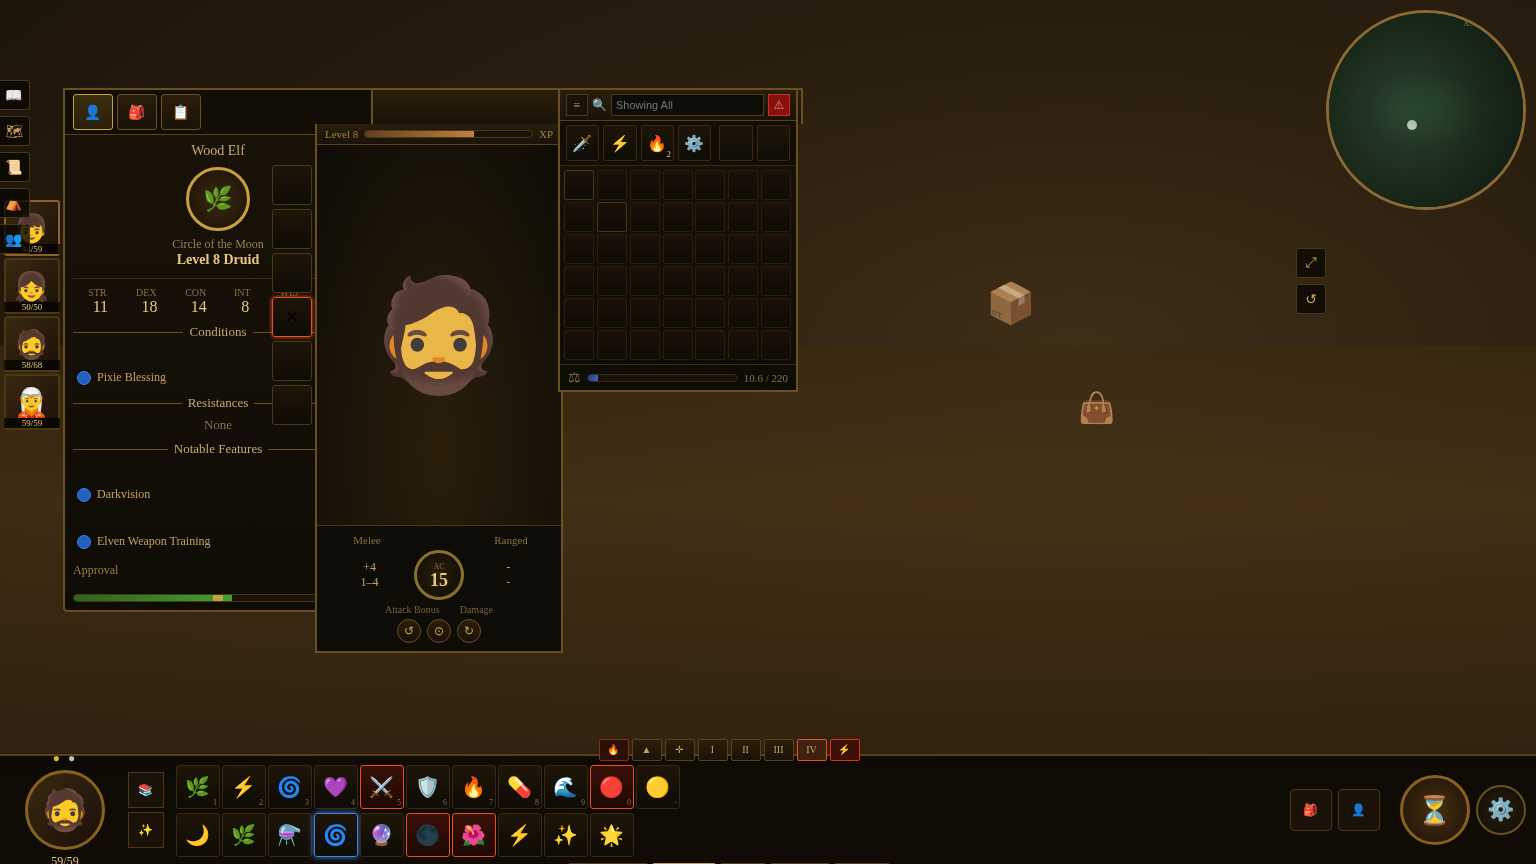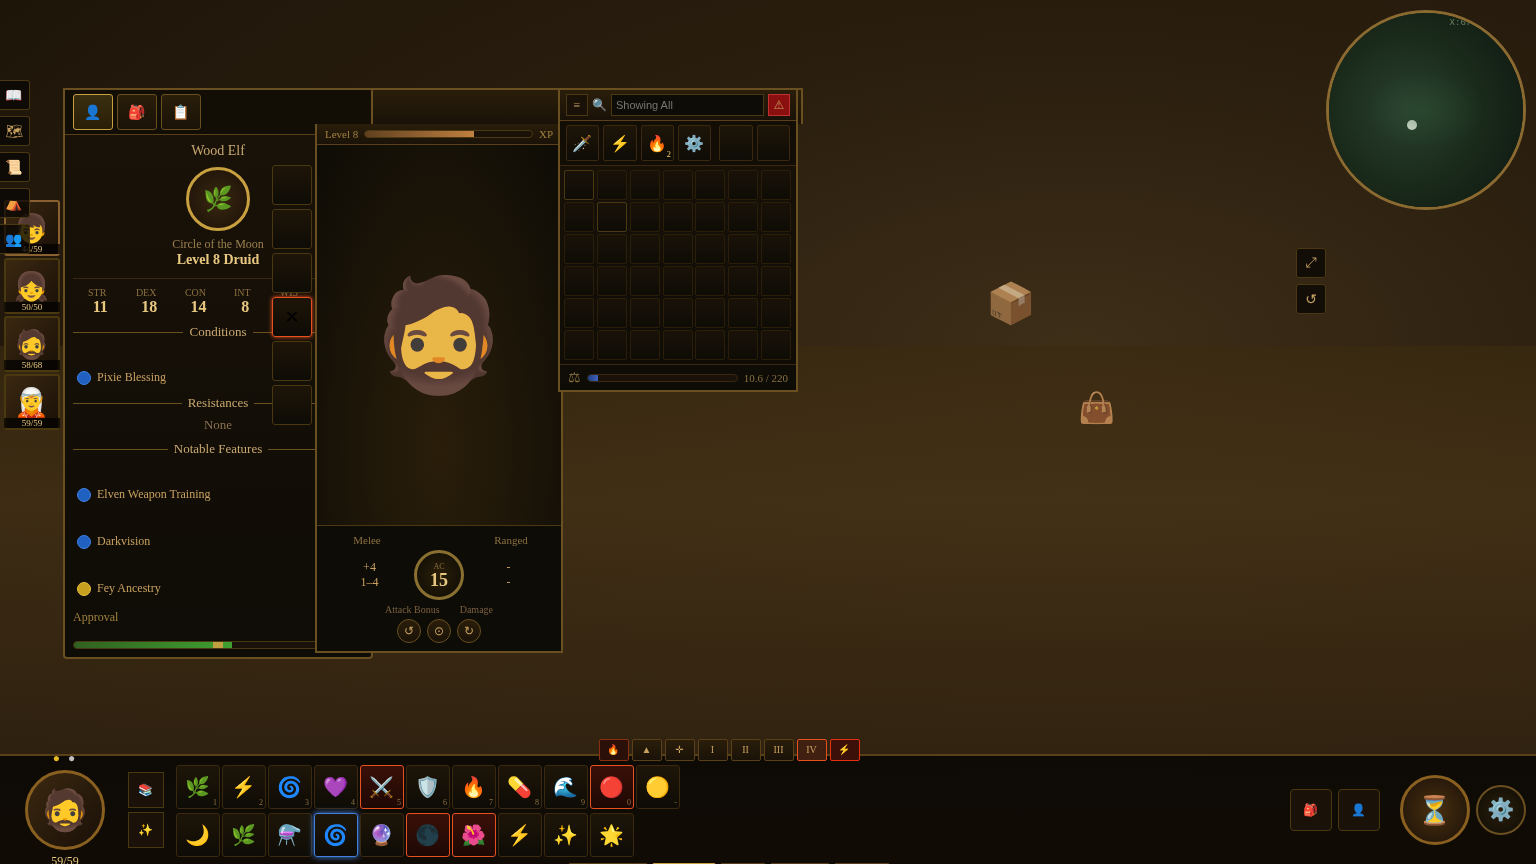--- a/index.html
+++ b/index.html
@@ -146,21 +146,21 @@
 
     .stat-label {
       font-size: 10px;
       color: #8a7040;
       display: block;
     }
 
     .stat-value {
       font-size: 16px;
       color: #e8c880;
-      font-weight: bold;
+      font-weight: normal;
       margin-left: 6px;
     }
 
     .section-title {
       display: flex;
       align-items: center;
       gap: 6px;
       margin: 8px 0 6px;
       color: #c8a870;
       font-size: 13px;
@@ -823,21 +823,21 @@
 
   <div class="ground"></div>
 
   <div class="world-icon" style="right: 500px; top: 280px; font-size: 40px;">📦</div>
   <div class="world-icon" style="right: 420px; top: 390px; font-size: 30px;">👜</div>
 </div>
 
 <div class="minimap">
   <div class="minimap-inner">
     <div style="position:absolute; top: 55%; left: 40%; width:10px; height:10px; background:#e8f0e0; border-radius:50%;"></div>
-    <div style="position:absolute; top:5px; right:14px; font-size:9px; color:#6a8060;font-family:Liberation Mono, monospace;">X:670 Y:184</div>
+    <div style="position:absolute; top:5px; right:14px; font-size:9px; color:#6a8060;">X:670 Y:184</div>
 
     <div style="position:absolute; top:30%; left:20%; width:60%; height:40%; background:radial-gradient(ellipse, #2a5030 0%, transparent 70%); opacity:0.5;"></div>
   </div>
 </div>
 
 <div style="position:absolute; right:210px; top:248px; display:flex; flex-direction:column; gap:6px;">
   <div class="right-edge-icon">⤢</div>
   <div class="right-edge-icon">↺</div>
 </div>
 
@@ -911,29 +911,25 @@
       <div class="condition-dot blue"></div>
       <span>Pixie Blessing</span>
     </div>
 
     <div class="section-title">Resistances</div>
     <div class="resistances-value">None</div>
 
     <div class="section-title">Notable Features</div>
     <div class="feature-item">
       <div class="condition-dot blue"></div>
-      <span>Elven Weapon Training</span>
+      <span>Darkvision</span>
     </div>
     <div class="feature-item">
       <div class="condition-dot blue"></div>
-      <span>Darkvision</span>
-    </div>
-    <div class="feature-item">
-      <div class="condition-dot" style="background:#c8a020; border-color:#e8c040;"></div>
-      <span>Fey Ancestry</span>
+      <span>Elven Weapon Training</span>
     </div>
   </div>
 
   <div class="approval-section">
     <div class="approval-label">Approval</div>
     <div class="approval-bar">
       <div class="approval-fill"></div>
       <div class="approval-marker"></div>
     </div>
   </div>

